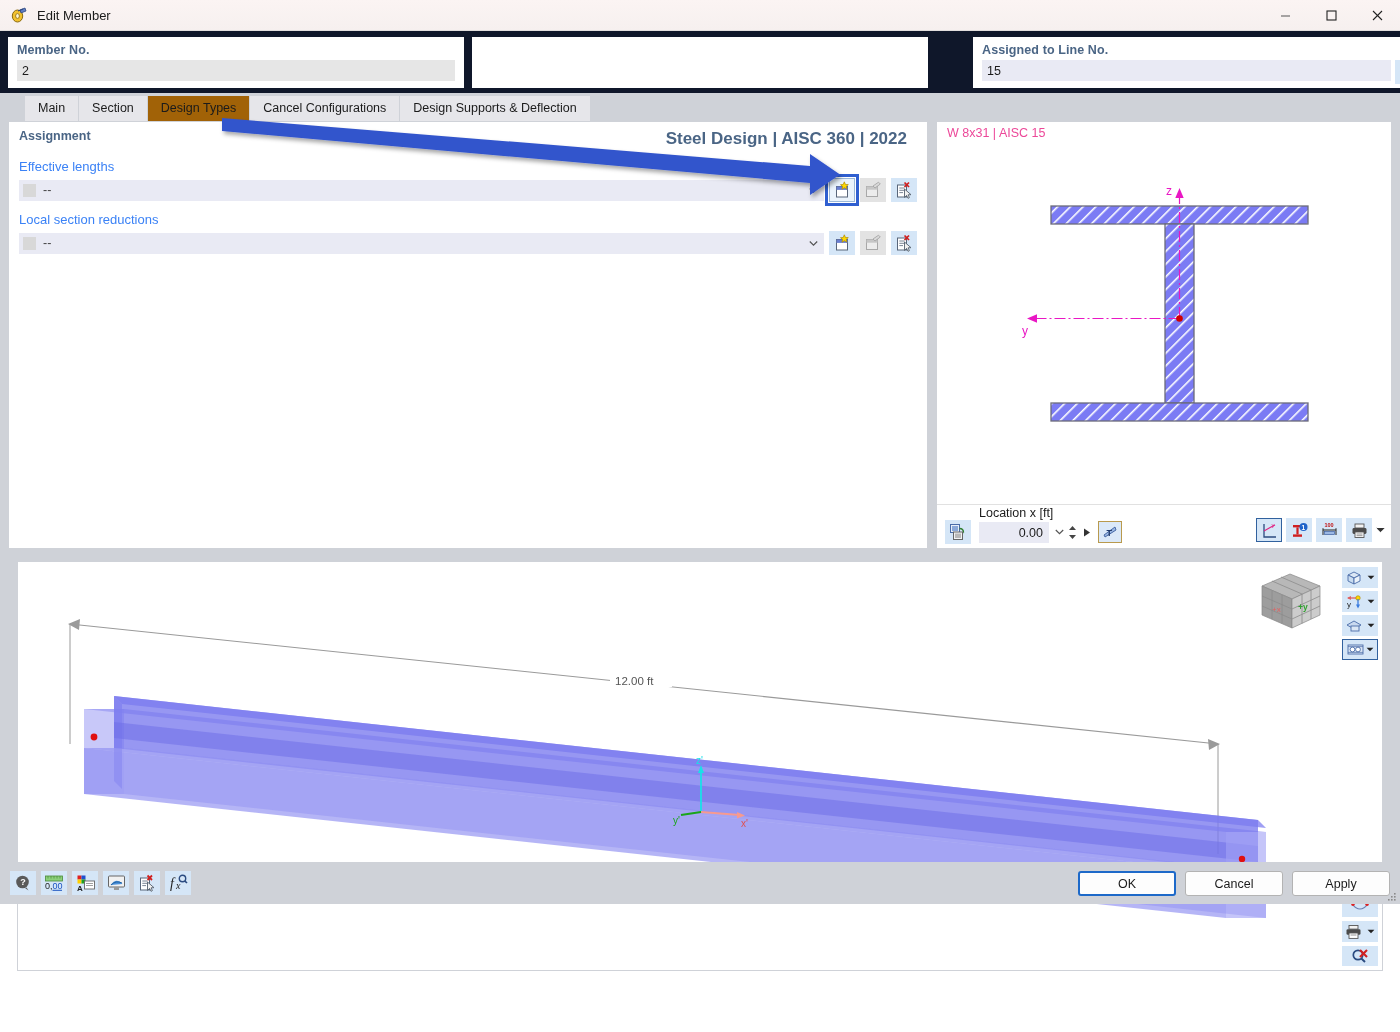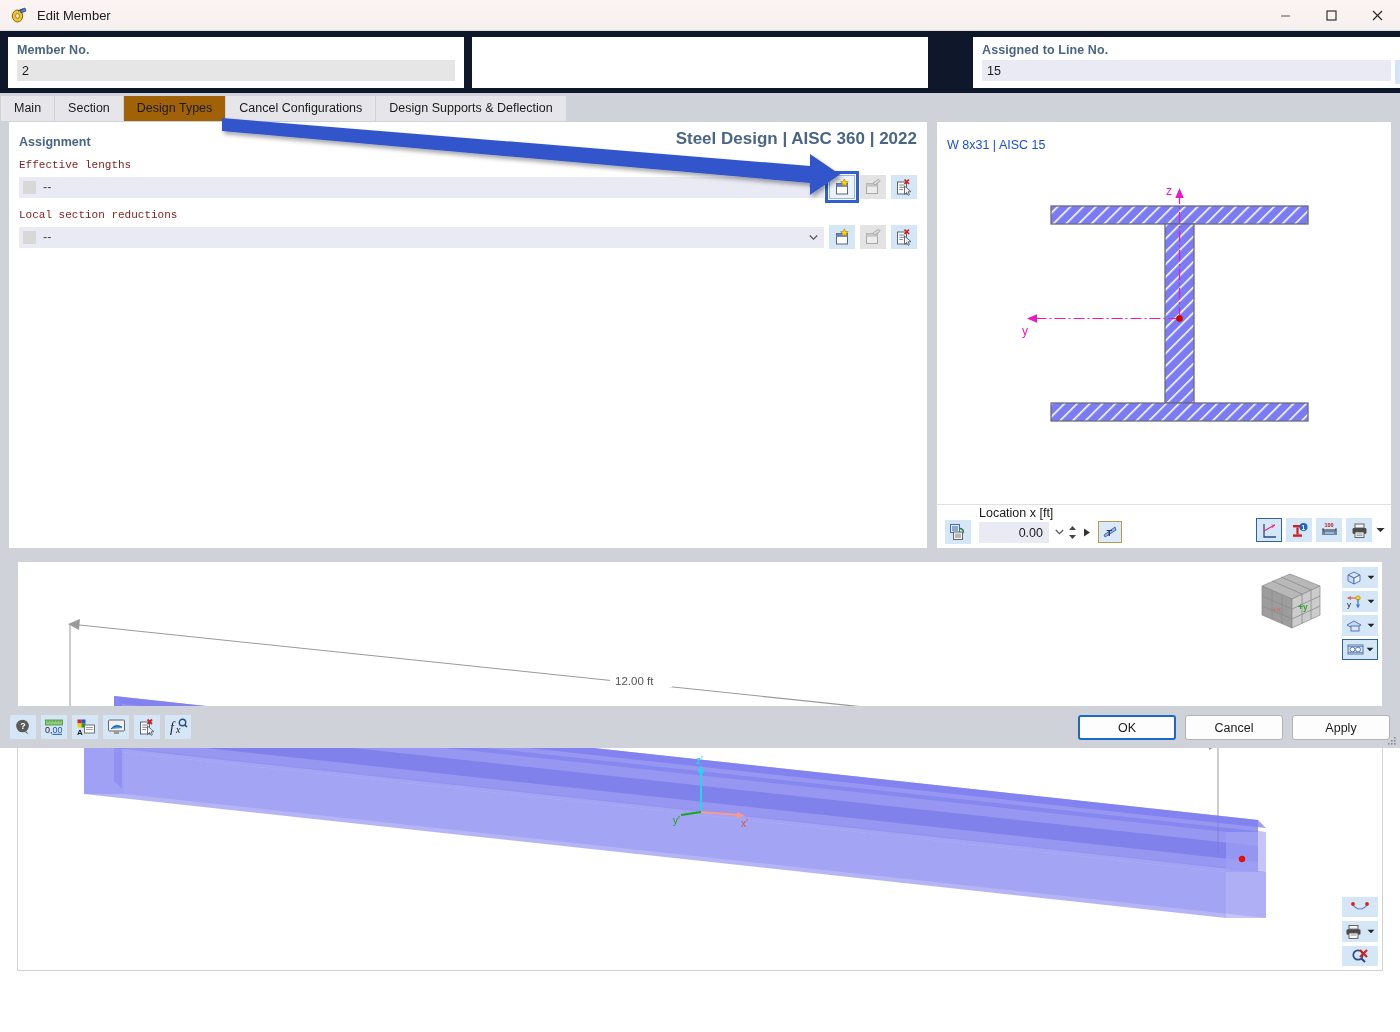--- a/index.html
+++ b/index.html
@@ -6,21 +6,21 @@
   html, body {
     width: 1400px; height: 1032px;
     font-family: "Liberation Sans", sans-serif;
     font-size: 12.5px;
     background: #ffffff;
     overflow: hidden;
     -webkit-font-smoothing: antialiased;
   }
   #app {
     position: relative;
-    width: 1400px; height: 748px;
+    width: 1400px; height: 904px;
     background: #cfd2d8;
   }
 
   
   .titlebar {
     position: absolute; left: 0; top: 0; width: 1400px; height: 31px;
     background: linear-gradient(to bottom,#fbf4f3,#f6f0ef);
     border-bottom: 1px solid #e2dedd;
     display: flex; align-items: center;
   }
@@ -63,42 +63,42 @@
   .pickbtn {
     width: 25px; height: 24px; background: #d5e6f7; border: 1px solid #d5e6f7;
     display: flex; align-items: center; justify-content: center; position: relative;
   }
 
   
   .tabstrip {
     position: absolute; left: 0; top: 96px; width: 1400px; height: 25px;
     background: #cfd2d8;
   }
-  .tabs { display: flex; height: 25px; padding-left: 1px; }
+  .tabs { display: flex; height: 25px; padding-left: 1px; margin-left: 24px; }
   .tab {
     padding: 0 13px; height: 25px; line-height: 25px;
     font-size: 12.5px; color: #1b1b1b; background: #e6e6ea;
     border-right: 1px solid #cfd2d8; white-space: nowrap;
   }
   .tab.active { background: #a16207; font-weight: normal; }
 
   
   .panel-left {
     position: absolute; left: 8px; top: 121px; width: 920px; height: 428px;
     background: #ffffff; border: 1px solid #cfd2d8;
   }
   .assignment-hdr {
-    display: flex; justify-content: space-between; align-items: flex-end;
-    padding: 7px 10px 0 10px;
+    display: flex; justify-content: space-between; align-items: flex-start;
+    padding: 7px 20px 0 10px;
   }
   .assignment-hdr .left { font-size: 12.5px; font-weight: bold; color: #4a6585; }
   .assignment-hdr .right { font-size: 17px; font-weight: bold; color: #4a6585; }
   .fieldgroup { padding: 10px 10px 0 10px; }
   .fieldgroup .flabel {
-    font-size: 11px; color: #7f1d1d; margin-bottom: 4px; display: block; font-family: Liberation Mono, monospace;
+    font-size: 13px; color: #3b82f6; margin-bottom: 4px; display: block;
   }
   .fieldrow { display: flex; align-items: center; gap: 5px; }
   .combo {
     flex: 1; height: 21px; background: #e9eaf4; border: none;
     display: flex; align-items: center; padding-left: 4px; position: relative;
   }
   .combo .swatch {
     width: 13px; height: 13px; background: #d8d8d8; margin-right: 7px;
   }
   .combo .ctext { font-size: 12.5px; color: #444; }
@@ -115,21 +115,21 @@
     outline: 3px solid #2f5fd0; outline-offset: 1px;
     background: #eaf3fc; border: 1px solid #9bb8d8;
   }
 
   
   .panel-right {
     position: absolute; left: 936px; top: 121px; width: 456px; height: 428px;
     background: #ffffff; border: 1px solid #cfd2d8;
   }
   .sec-title {
-    font-size: 12.5px; color: #1d4ed8; padding: 16px 0 0 10px;
+    font-size: 12.5px; color: #ec4899; padding: 4px 0 0 10px;
   }
   .sec-canvas { position: absolute; left: 0; top: 26px; width: 454px; height: 358px; }
   .sec-toolbar {
     position: absolute; left: 0; bottom: 0; width: 454px; height: 44px;
     border-top: 1px solid #e1e1e1;
   }
   .loc-label {
     position: absolute; left: 42px; top: 1px; font-size: 12.5px; color: #1b1b1b;
   }
   .spin {

